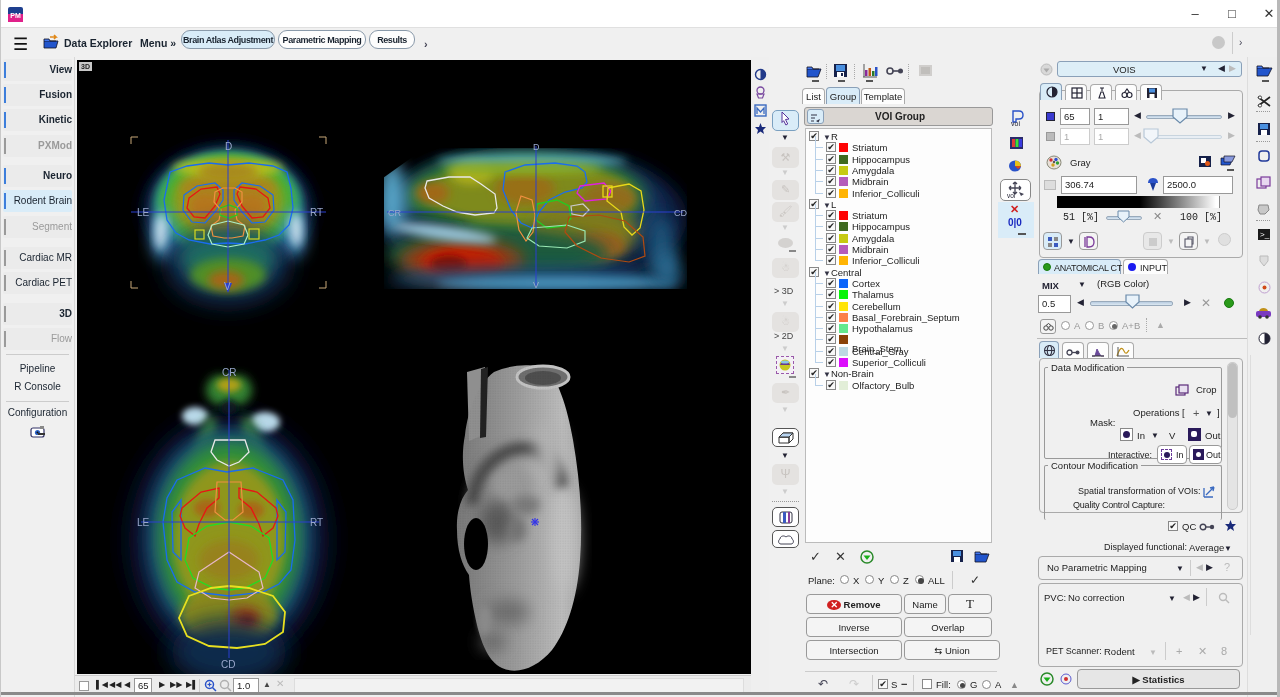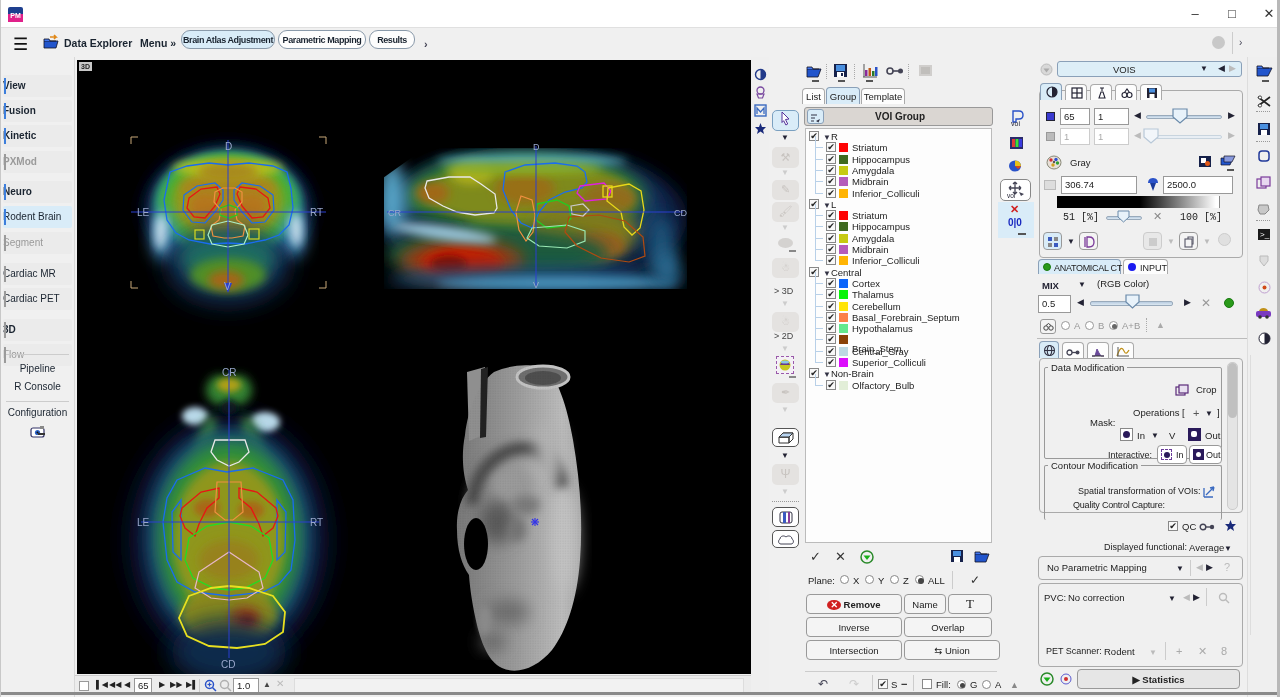--- a/index.html
+++ b/index.html
@@ -4,21 +4,21 @@
 <style>
 *{margin:0;padding:0;box-sizing:border-box;font-family:"Liberation Sans",sans-serif;}
 body{width:1280px;height:697px;position:relative;background:#f0f0f0;overflow:hidden;}
 .abs{position:absolute;}
 #titlebar{left:0;top:0;width:1280px;height:28px;background:#fff;border-bottom:1px solid #e0e0e0;}
 #title-text{left:30px;top:7px;font-size:12px;color:#111;white-space:nowrap;}
 .winbtn{top:0px;width:34px;height:27px;text-align:center;line-height:27px;font-size:13px;color:#333;}
 #toolbar{left:0;top:28px;width:1280px;height:29px;background:#f0f0f0;}
 .tabbtn{top:2px;height:19px;border:1px solid #8a9aaa;border-radius:9px;background:#fdfdfd;font-size:9px;font-weight:bold;color:#1a2430;text-align:center;line-height:18px;white-space:nowrap;letter-spacing:-0.4px;}
 #sidebar{left:0;top:57px;width:75px;height:640px;background:#f0f0f0;border-right:1px solid #d8d8d8;}
-.sbtn{left:3px;width:69px;height:22px;background:#ebebeb;font-size:10px;font-weight:bold;color:#1a2430;text-align:left;line-height:22px;border-radius:2px;margin-top:16px;}
+.sbtn{left:3px;width:69px;height:22px;background:#ebebeb;font-size:10px;font-weight:bold;color:#1a2430;text-align:right;line-height:22px;border-radius:2px;}
 .sbtn .bar{position:absolute;left:1px;top:3px;width:2px;height:16px;background:#3d7edb;}
 .sbtn.gray .bar{background:#9a9a9a;}
 .sbtn.dis{color:#9a9a9a;}
 .sbtn.sel{background:#d9ecf8;}
 .slabel{left:0px;width:75px;font-size:10px;color:#1a2430;text-align:center;}
 #canvas{left:77px;top:60px;width:674px;height:614px;background:#000;}
 #playbar{left:75px;top:675px;width:692px;height:20px;background:#ececec;border-top:1px solid #ccc;}
 #strip1{left:751px;top:57px;width:18px;height:640px;background:#efefef;}
 #toolstrip{left:769px;top:57px;width:33px;height:640px;background:#f0f0f0;}
 .tool{left:772px;width:27px;height:24px;border-radius:5px;text-align:center;}

